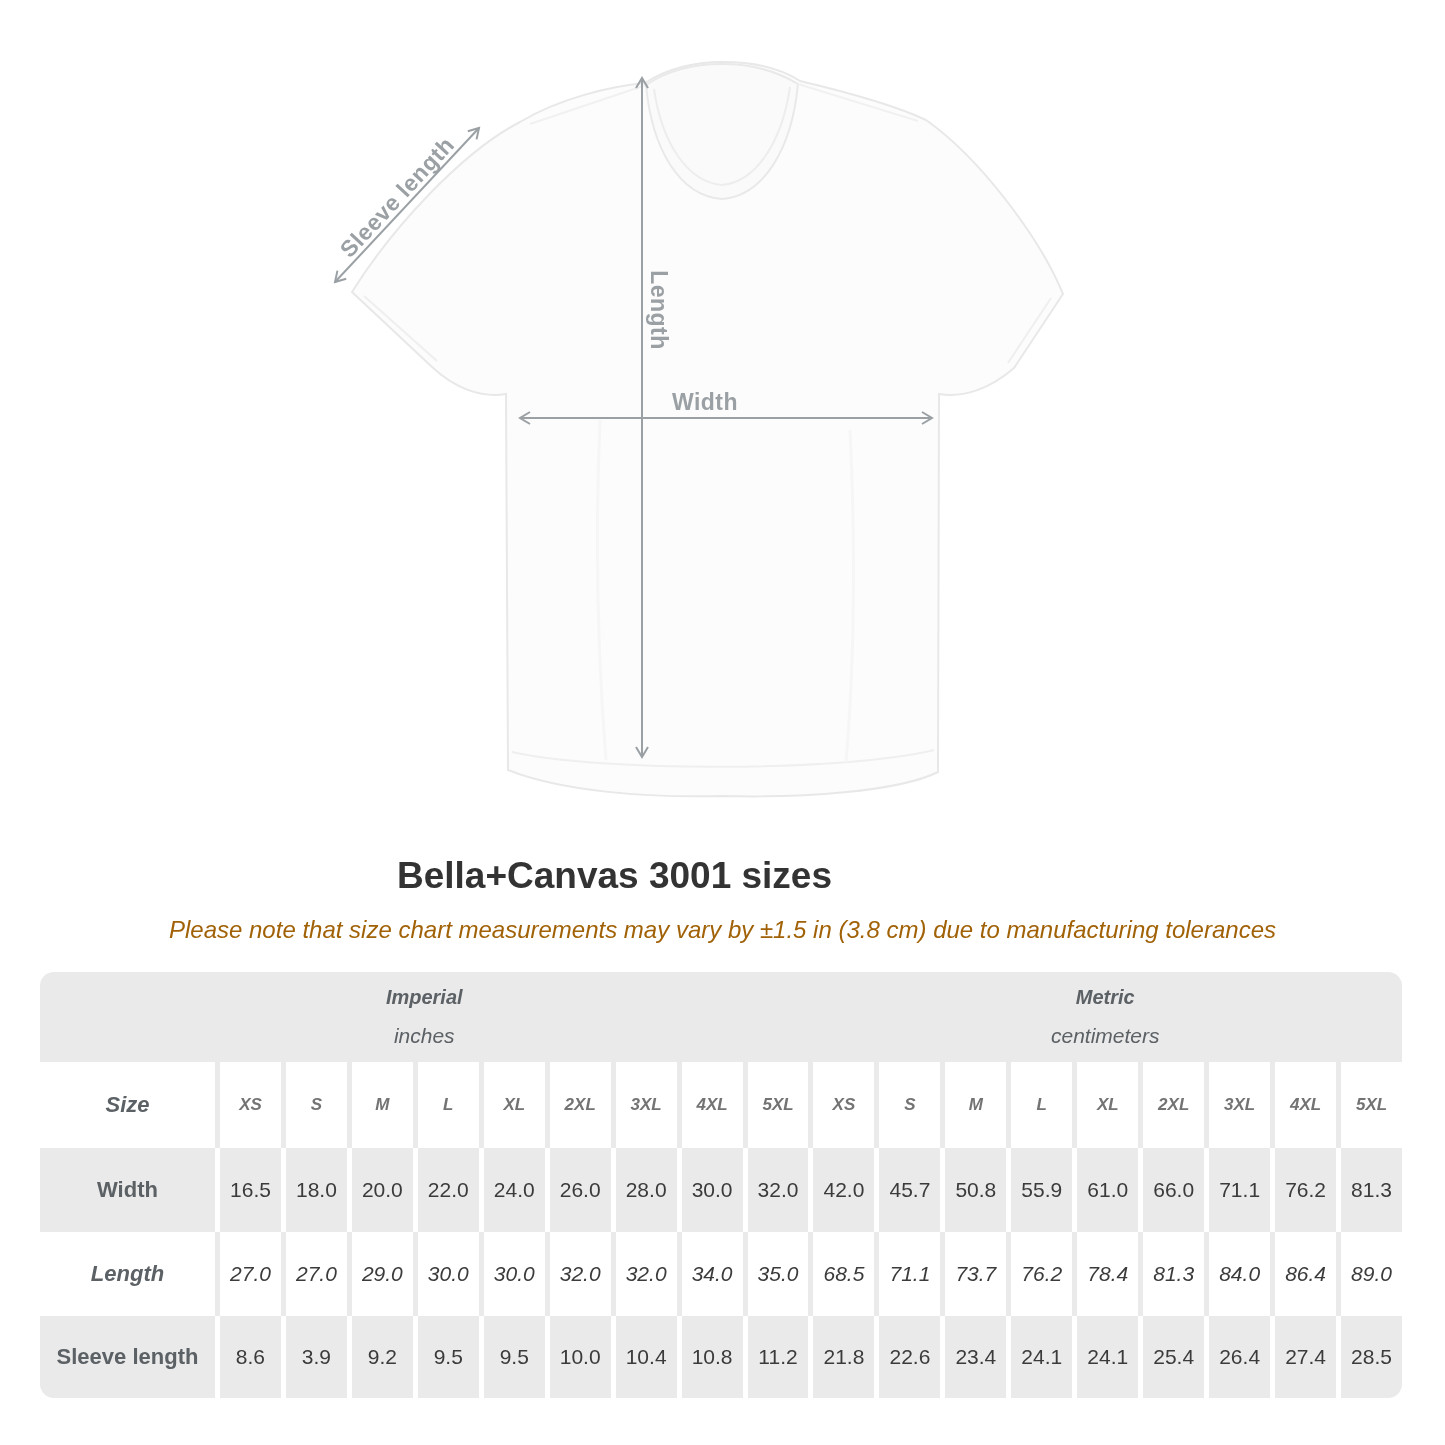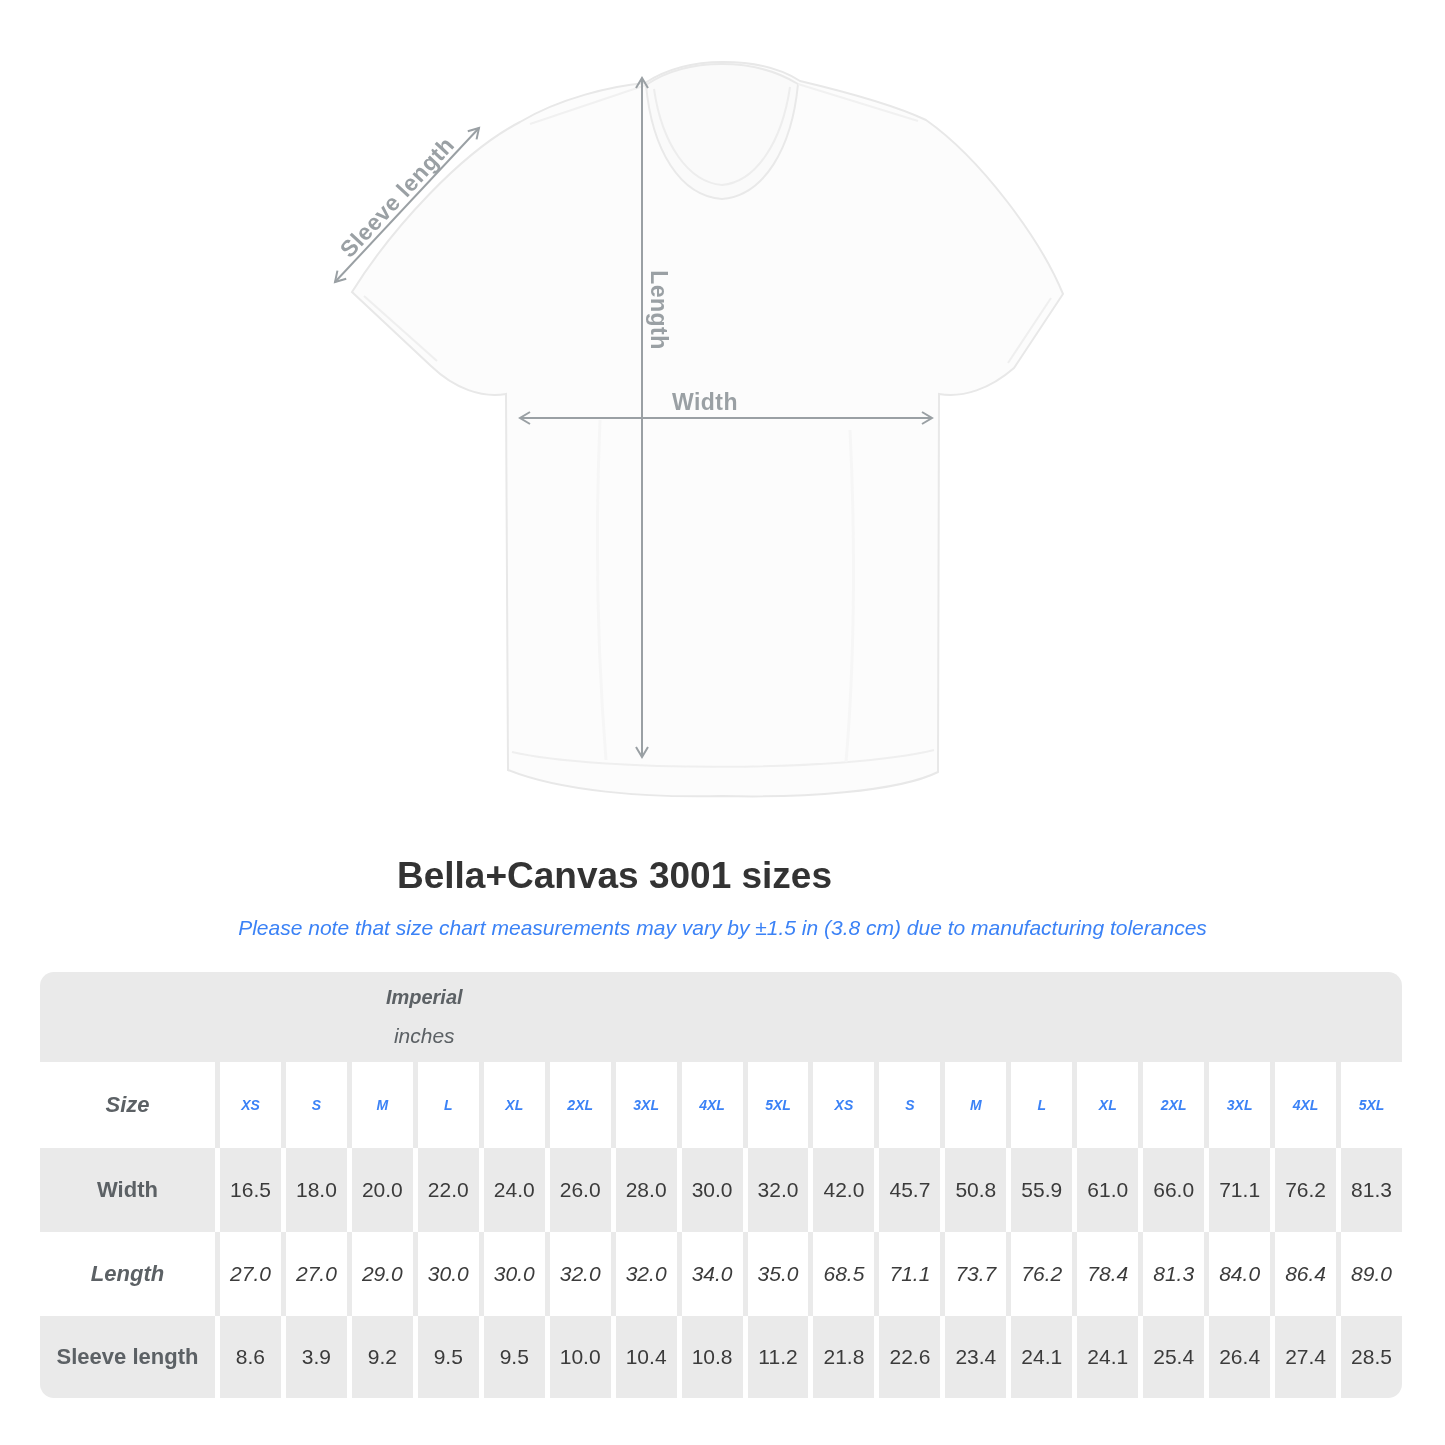--- a/index.html
+++ b/index.html
@@ -17,21 +17,21 @@
   #sleeve-label{left:277px;top:182px;width:240px;transform:rotate(-47deg);}
   #length-label{left:579px;top:295px;width:160px;transform:rotate(90deg);}
   #width-label{left:625px;top:387px;width:160px;}
   
   .title{
     position:absolute;left:0;top:855px;width:1229px;text-align:center;
     font-size:37px;font-weight:bold;color:#333333;
   }
   .note{
     position:absolute;left:0;top:916px;width:1445px;text-align:center;
-    font-size:21px;font-style:italic;color:#3b82f6;
+    font-size:24px;font-style:italic;color:#a16207;
   }
   
   .size-table{
     position:absolute;left:40px;top:972px;width:1362px;
     border-radius:14px;overflow:hidden;background:#ffffff;
   }
   .band{
     display:grid;grid-template-columns:175px repeat(18,1fr);
     background:#eaeaea;height:90px;
   }
@@ -42,21 +42,21 @@
   .sec-unit{font-size:21px;font-style:italic;margin-top:15px;}
   .trow{display:grid;grid-template-columns:175px repeat(18,1fr);background:#ffffff;}
   .trow .c{display:flex;align-items:center;justify-content:center;}
   .trow .c:not(:first-child){border-left:5px solid #eaeaea;}
   .trow.gray .c{background:#eaeaea;}
   .trow.gray .c:not(:first-child){border-left-color:#ffffff;}
   .trow.white .c{background:#ffffff;font-style:italic;}
   .row-sizes{height:86px;}
   .row-data{height:84px;}
   .row-last{height:82px;}
-  .c.head{color:#3b82f6;font-weight:bold;font-size:14px;}
+  .c.head{color:#737373;font-weight:bold;font-size:17px;}
   .c.label{color:#5c6165;font-weight:bold;font-size:22px;}
   .c.num{color:#3b3b3b;font-size:21px;}
 </style>
 </head>
 <body>
 
 <div class="diagram">
   <svg width="1445" height="850" viewBox="0 0 1445 850">
     <defs>
       <marker id="ah" viewBox="-12 -8 16 16" markerWidth="16" markerHeight="16" refX="0" refY="0" orient="auto-start-reverse" markerUnits="userSpaceOnUse">
@@ -104,20 +104,24 @@
 
 <div class="title">Bella+Canvas 3001 sizes</div>
 <div class="note">Please note that size chart measurements may vary by ±1.5 in (3.8 cm) due to manufacturing tolerances</div>
 
 <div class="size-table">
 
   <div class="band">
     <div class="sec sec-imperial">
       <div class="sec-name">Imperial</div>
       <div class="sec-unit">inches</div>
+    </div>
+    <div class="sec sec-metric">
+      <div class="sec-name">Metric</div>
+      <div class="sec-unit">centimeters</div>
     </div>
   </div>
 
   <div class="trow row-sizes white">
     <div class="c label">Size</div>
     <div class="c head">XS</div>
     <div class="c head">S</div>
     <div class="c head">M</div>
     <div class="c head">L</div>
     <div class="c head">XL</div>

